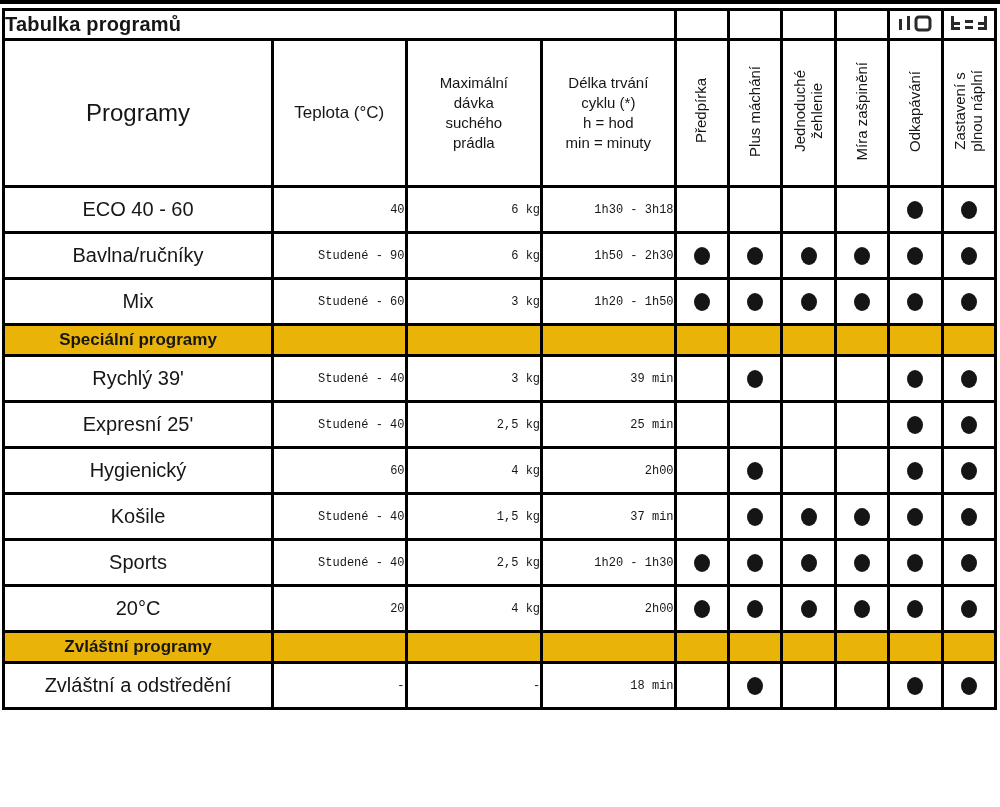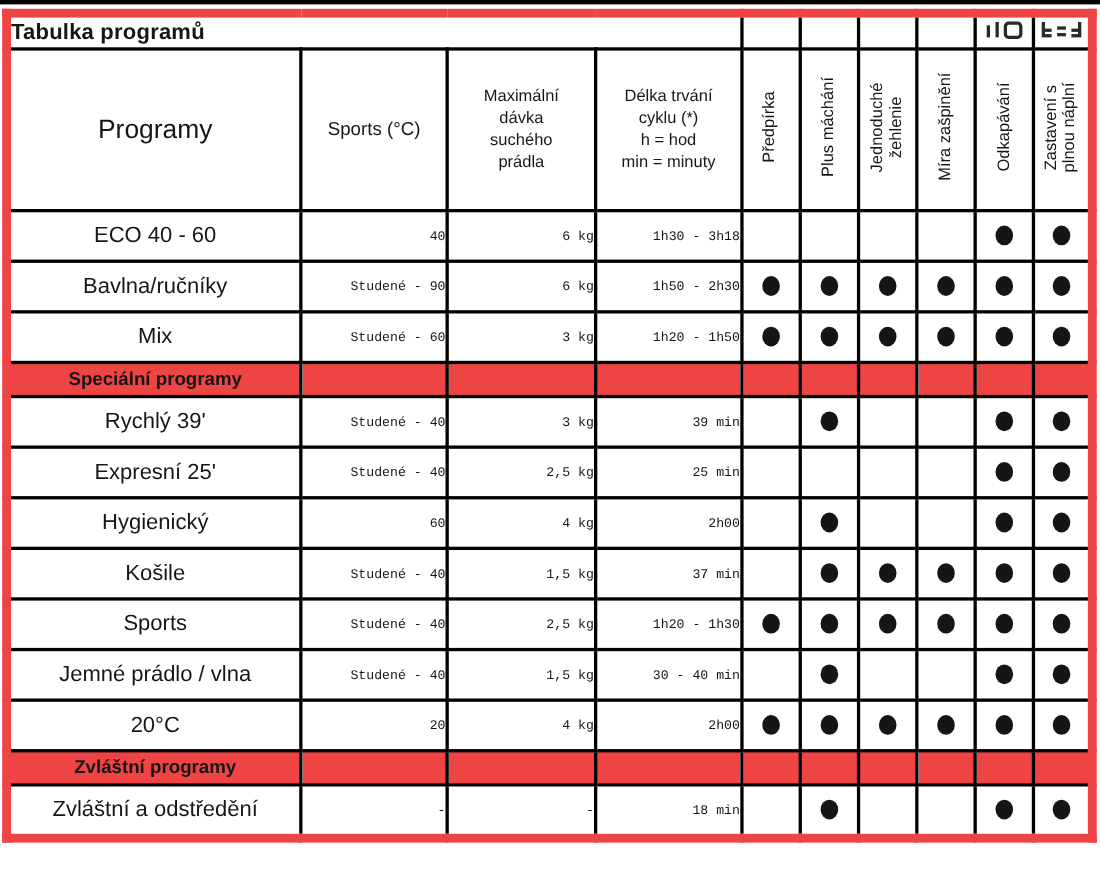--- a/index.html
+++ b/index.html
@@ -10,21 +10,21 @@
   }
   .top-strip{height:4px;background:#000;margin:0 0 4px 0;}
   table.programs{
     border-collapse:collapse;table-layout:fixed;
     margin-left:2px;width:995px;
   }
   table.programs td, table.programs th{
     border:3px solid #000;padding:0;overflow:hidden;
     background:#fff;
   }
-  table.programs{border:8px solid #ef4444;}
+  table.programs{border:3px solid #ef4444;}
   
   tr.title-row th{height:27px;vertical-align:middle;}
   th.title{
     text-align:left;padding-left:12px;font-size:20px;font-weight:bold;
     letter-spacing:0.2px;
   }
   th.icon-cell{text-align:center;vertical-align:middle;}
   
   tr.header-row th{height:144px;font-weight:normal;vertical-align:middle;text-align:center;}
   th.h-program{font-size:24px;}
@@ -42,21 +42,21 @@
   
   tr.data td{height:43px;vertical-align:middle;}
   td.p{font-size:20px;text-align:center;padding-left:10px;}
   td.v{font-size:12px;text-align:right;font-family:Liberation Mono, monospace;}
   td.d{text-align:center;}
   .dot{
     display:inline-block;width:16px;height:18px;border-radius:50%;
     background:#151515;vertical-align:middle;
   }
   
-  tr.sec-row td{height:28px;background:#ef4444;vertical-align:middle;}
+  tr.sec-row td{height:28px;background:#eab308;vertical-align:middle;}
   td.sec{font-size:17px;font-weight:bold;text-align:center;}
 </style>
 </head>
 <body>
 
 <div class="top-strip"></div>
 
 <table class="programs">
   <colgroup>
     <col style="width:262px">
@@ -94,21 +94,21 @@
         <rect x="18" y="12" width="8" height="3" fill="#2a2a2a"></rect>
         <rect x="37" y="2" width="3" height="14" fill="#2a2a2a"></rect>
         <rect x="31" y="8" width="6" height="3" fill="#2a2a2a"></rect>
         <rect x="31" y="13" width="6" height="3" fill="#2a2a2a"></rect>
       </svg>
     </th>
   </tr>
 
   <tr class="header-row">
     <th class="h-program">Programy</th>
-    <th class="h-temp">Sports (°C)</th>
+    <th class="h-temp">Teplota (°C)</th>
     <th class="h-multi">Maximální
 dávka
 suchého
 prádla</th>
     <th class="h-multi">Délka trvání
 cyklu (*)
 h = hod
 min = minuty</th>
     <th class="vcol"><span class="vtext">Předpírka</span></th>
     <th class="vcol"><span class="vtext">Plus máchání</span></th>
@@ -231,32 +231,20 @@
     <td class="v">1h20 - 1h30</td>
     <td class="d"><span class="dot"></span></td>
     <td class="d"><span class="dot"></span></td>
     <td class="d"><span class="dot"></span></td>
     <td class="d"><span class="dot"></span></td>
     <td class="d"><span class="dot"></span></td>
     <td class="d"><span class="dot"></span></td>
   </tr>
 
 
-  <tr class="data">
-    <td class="p">Jemné prádlo / vlna</td>
-    <td class="v">Studené - 40</td>
-    <td class="v">1,5 kg</td>
-    <td class="v">30 - 40 min</td>
-    <td class="d"></td>
-    <td class="d"><span class="dot"></span></td>
-    <td class="d"></td>
-    <td class="d"></td>
-    <td class="d"><span class="dot"></span></td>
-    <td class="d"><span class="dot"></span></td>
-  </tr>
 
   <tr class="data">
     <td class="p">20°C</td>
     <td class="v">20</td>
     <td class="v">4 kg</td>
     <td class="v">2h00</td>
     <td class="d"><span class="dot"></span></td>
     <td class="d"><span class="dot"></span></td>
     <td class="d"><span class="dot"></span></td>
     <td class="d"><span class="dot"></span></td>

